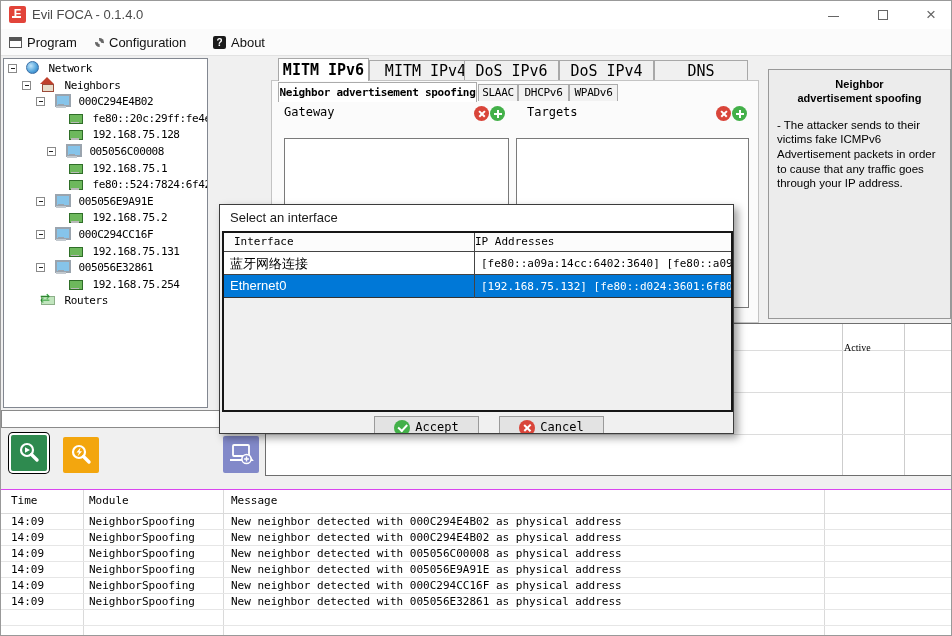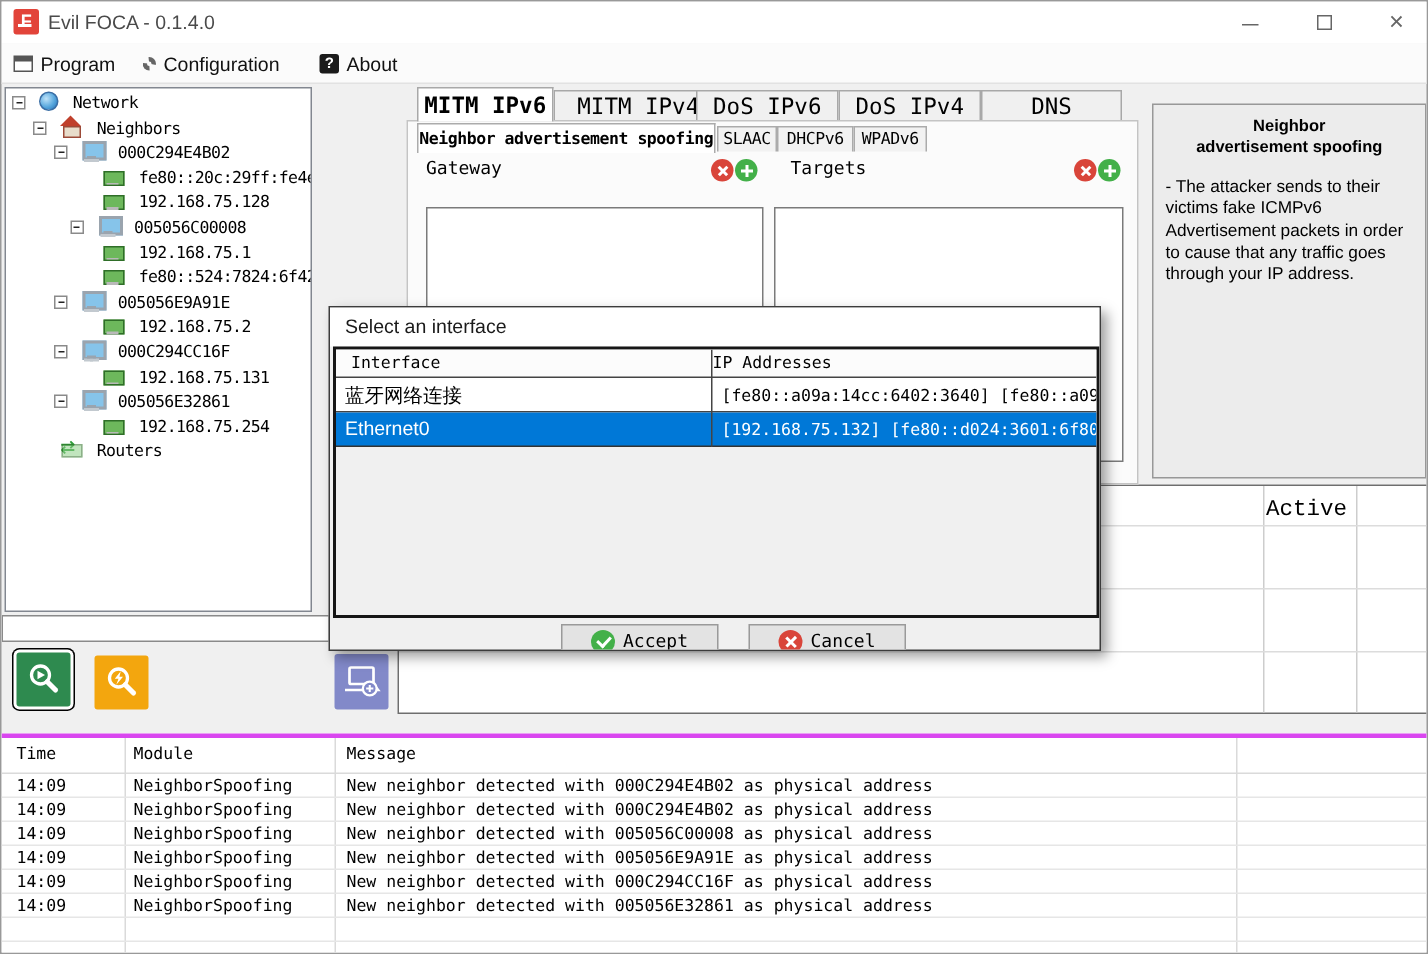--- a/index.html
+++ b/index.html
@@ -75,24 +75,24 @@
 
   
   .info-panel { position:absolute; left:767px; top:68px; width:183px; height:250px; background:#ececec; border:1px solid #989898; padding:8px 8px; z-index:2; }
   .info-title { text-align:center; font-weight:bold; font-size:11px; line-height:1.25; color:#000; }
   .info-body { margin-top:12px; font-size:11.5px; line-height:1.28; color:#000; }
 
   
   .attack-grid { position:absolute; left:264px; top:322px; width:687px; height:153px; background:#fff; border:1px solid #6e6e6e; }
   .ag-vline { position:absolute; top:0; width:1px; height:100%; background:#cdcdcd; }
   .ag-hline { position:absolute; left:0; width:100%; height:1px; background:#dcdcdc; }
-  .ag-header { position:absolute; left:578px; top:7px; font-family:Liberation Mono, monospace; font-size:15px; }
-
-  
-  .log-panel { position:absolute; left:0; top:488px; width:952px; height:148px; background:#fff; border-top:3px solid #d946ef; overflow:hidden; }
+  .ag-header { position:absolute; left:578px; top:18px; font-family:Liberation Serif, serif; font-size:10px; }
+
+  
+  .log-panel { position:absolute; left:0; top:488px; width:952px; height:148px; background:#fff; border-top:1px solid #d946ef; overflow:hidden; }
   .log-vline { position:absolute; top:0; width:1px; height:100%; background:#dadada; }
   .lheader { position:relative; height:24px; border-bottom:1px solid #dadada; font-family:"DejaVu Sans Mono",monospace; font-size:11px; }
   .lheader span, .lrow span { position:absolute; top:4px; white-space:nowrap; }
   .lrow { position:relative; height:16px; border-bottom:1px solid #e6e6e6; font-family:"DejaVu Sans Mono",monospace; font-size:11px; }
   .lrow span { top:1px; }
   .col-time { left:10px; } .col-module { left:88px; } .col-message { left:230px; }
 
   
   .dialog { position:absolute; left:218px; top:203px; width:515px; height:230px; background:#f0f0f0; border:1px solid #3c3c3c;
             box-shadow:4px 4px 8px rgba(0,0,0,0.38); z-index:10; overflow:hidden; }

